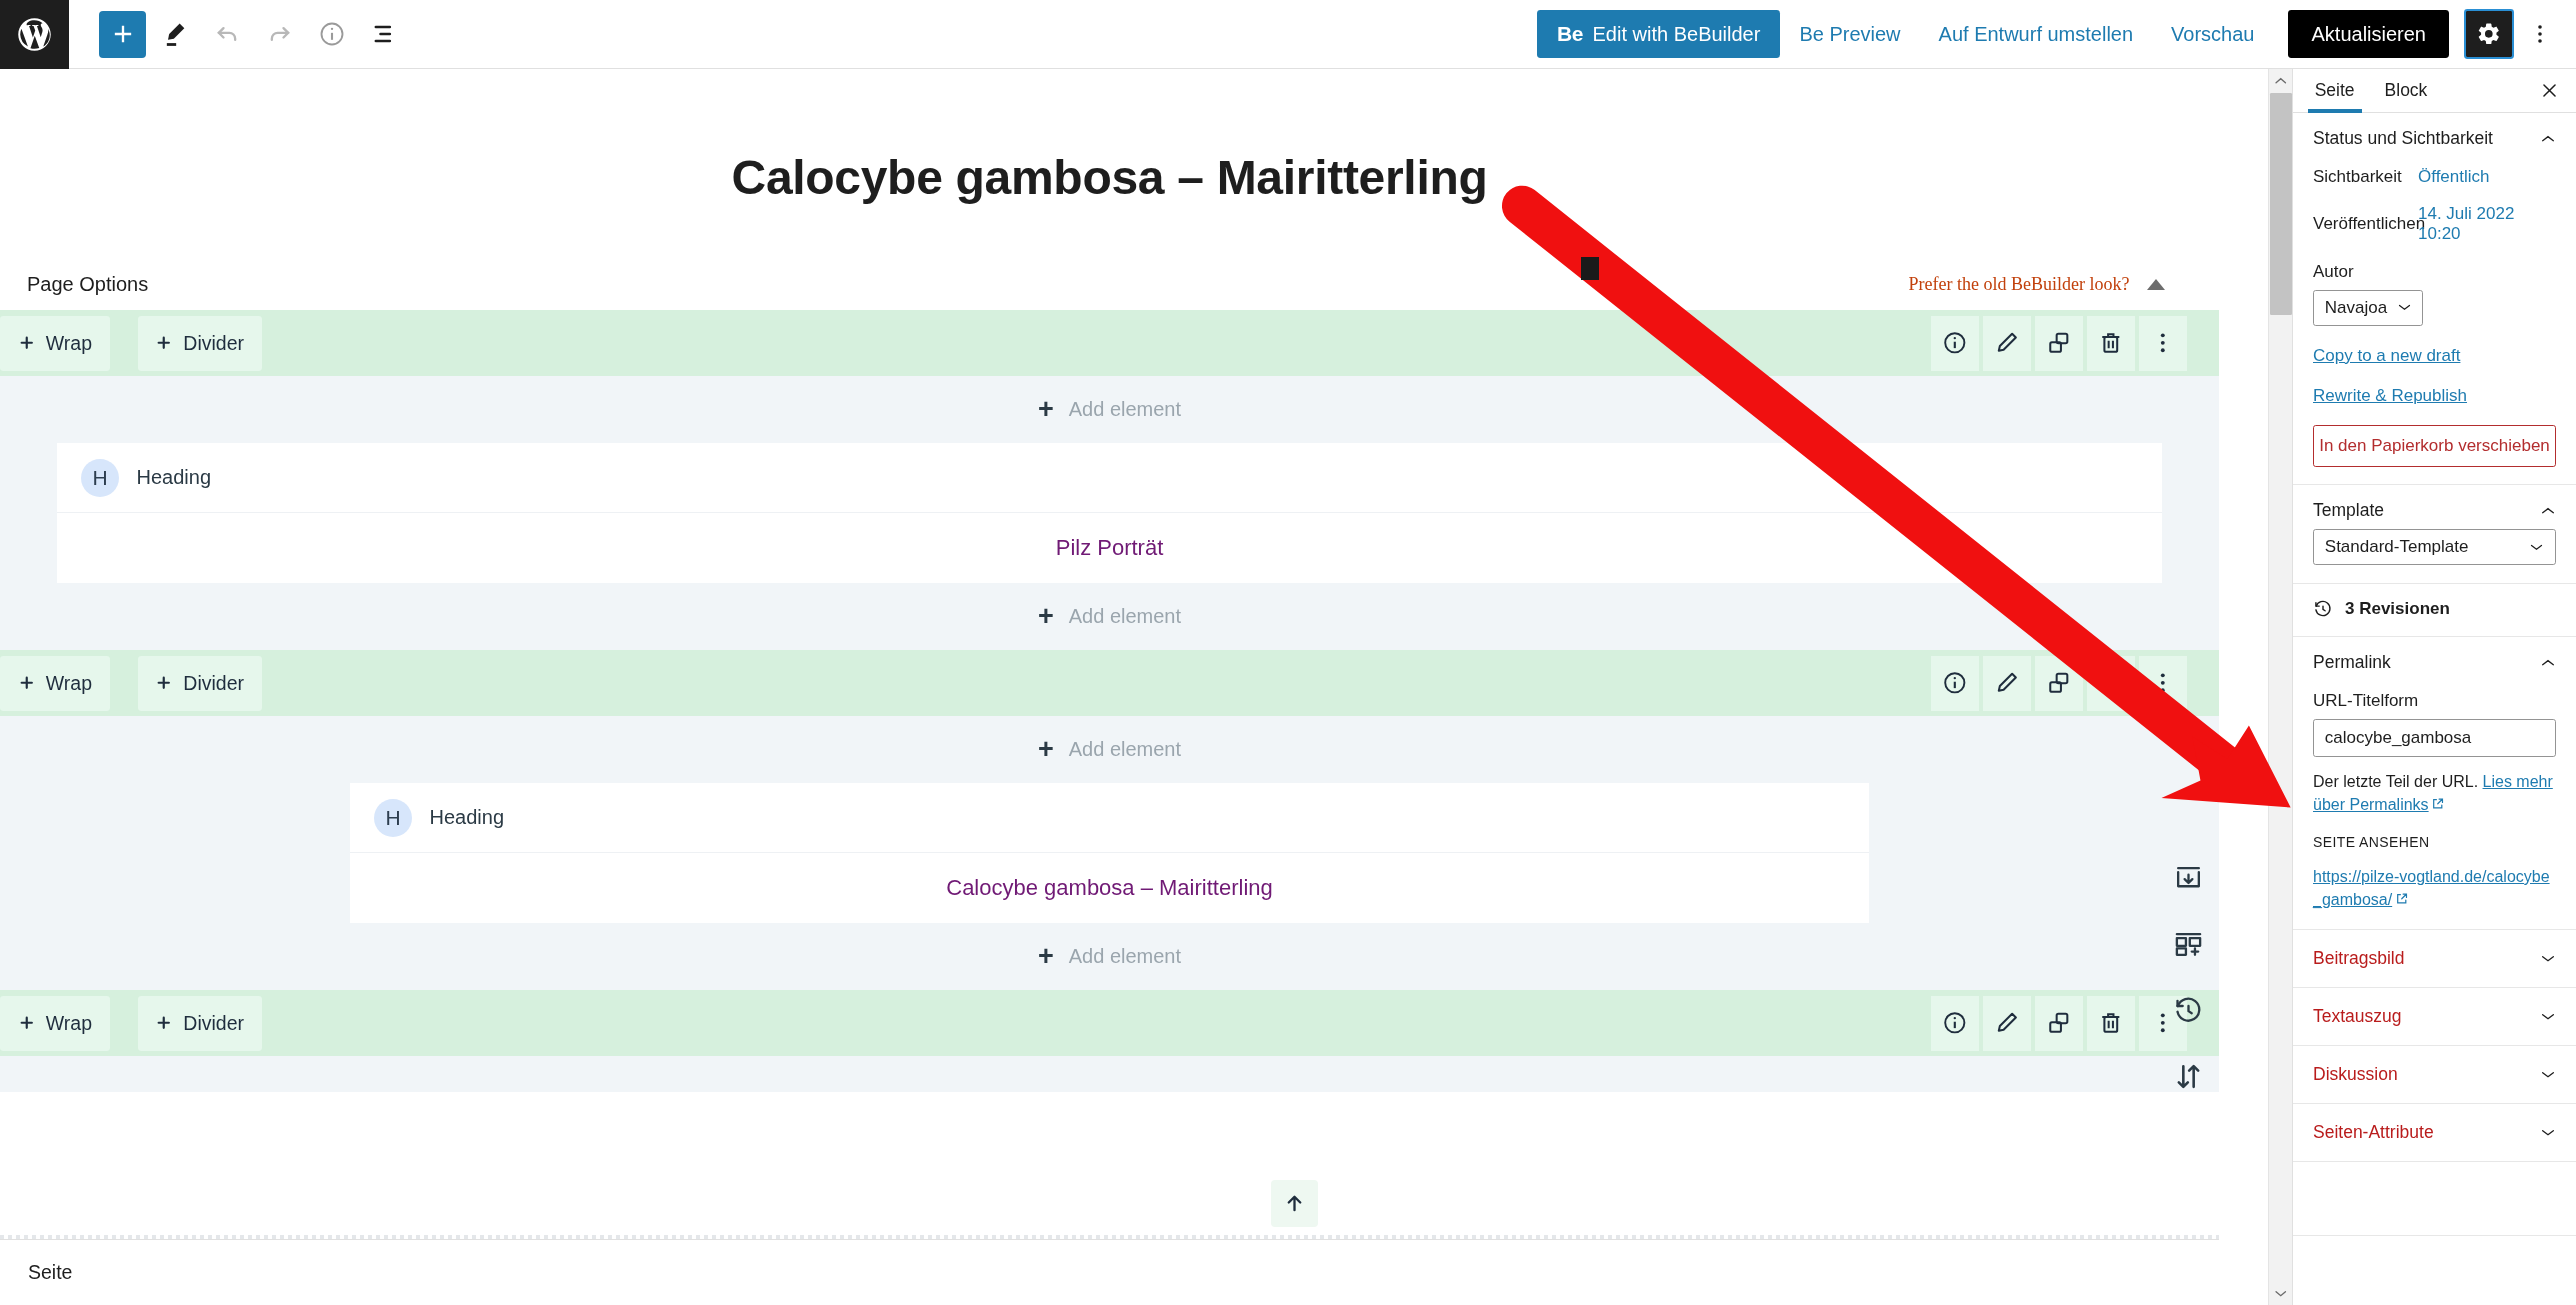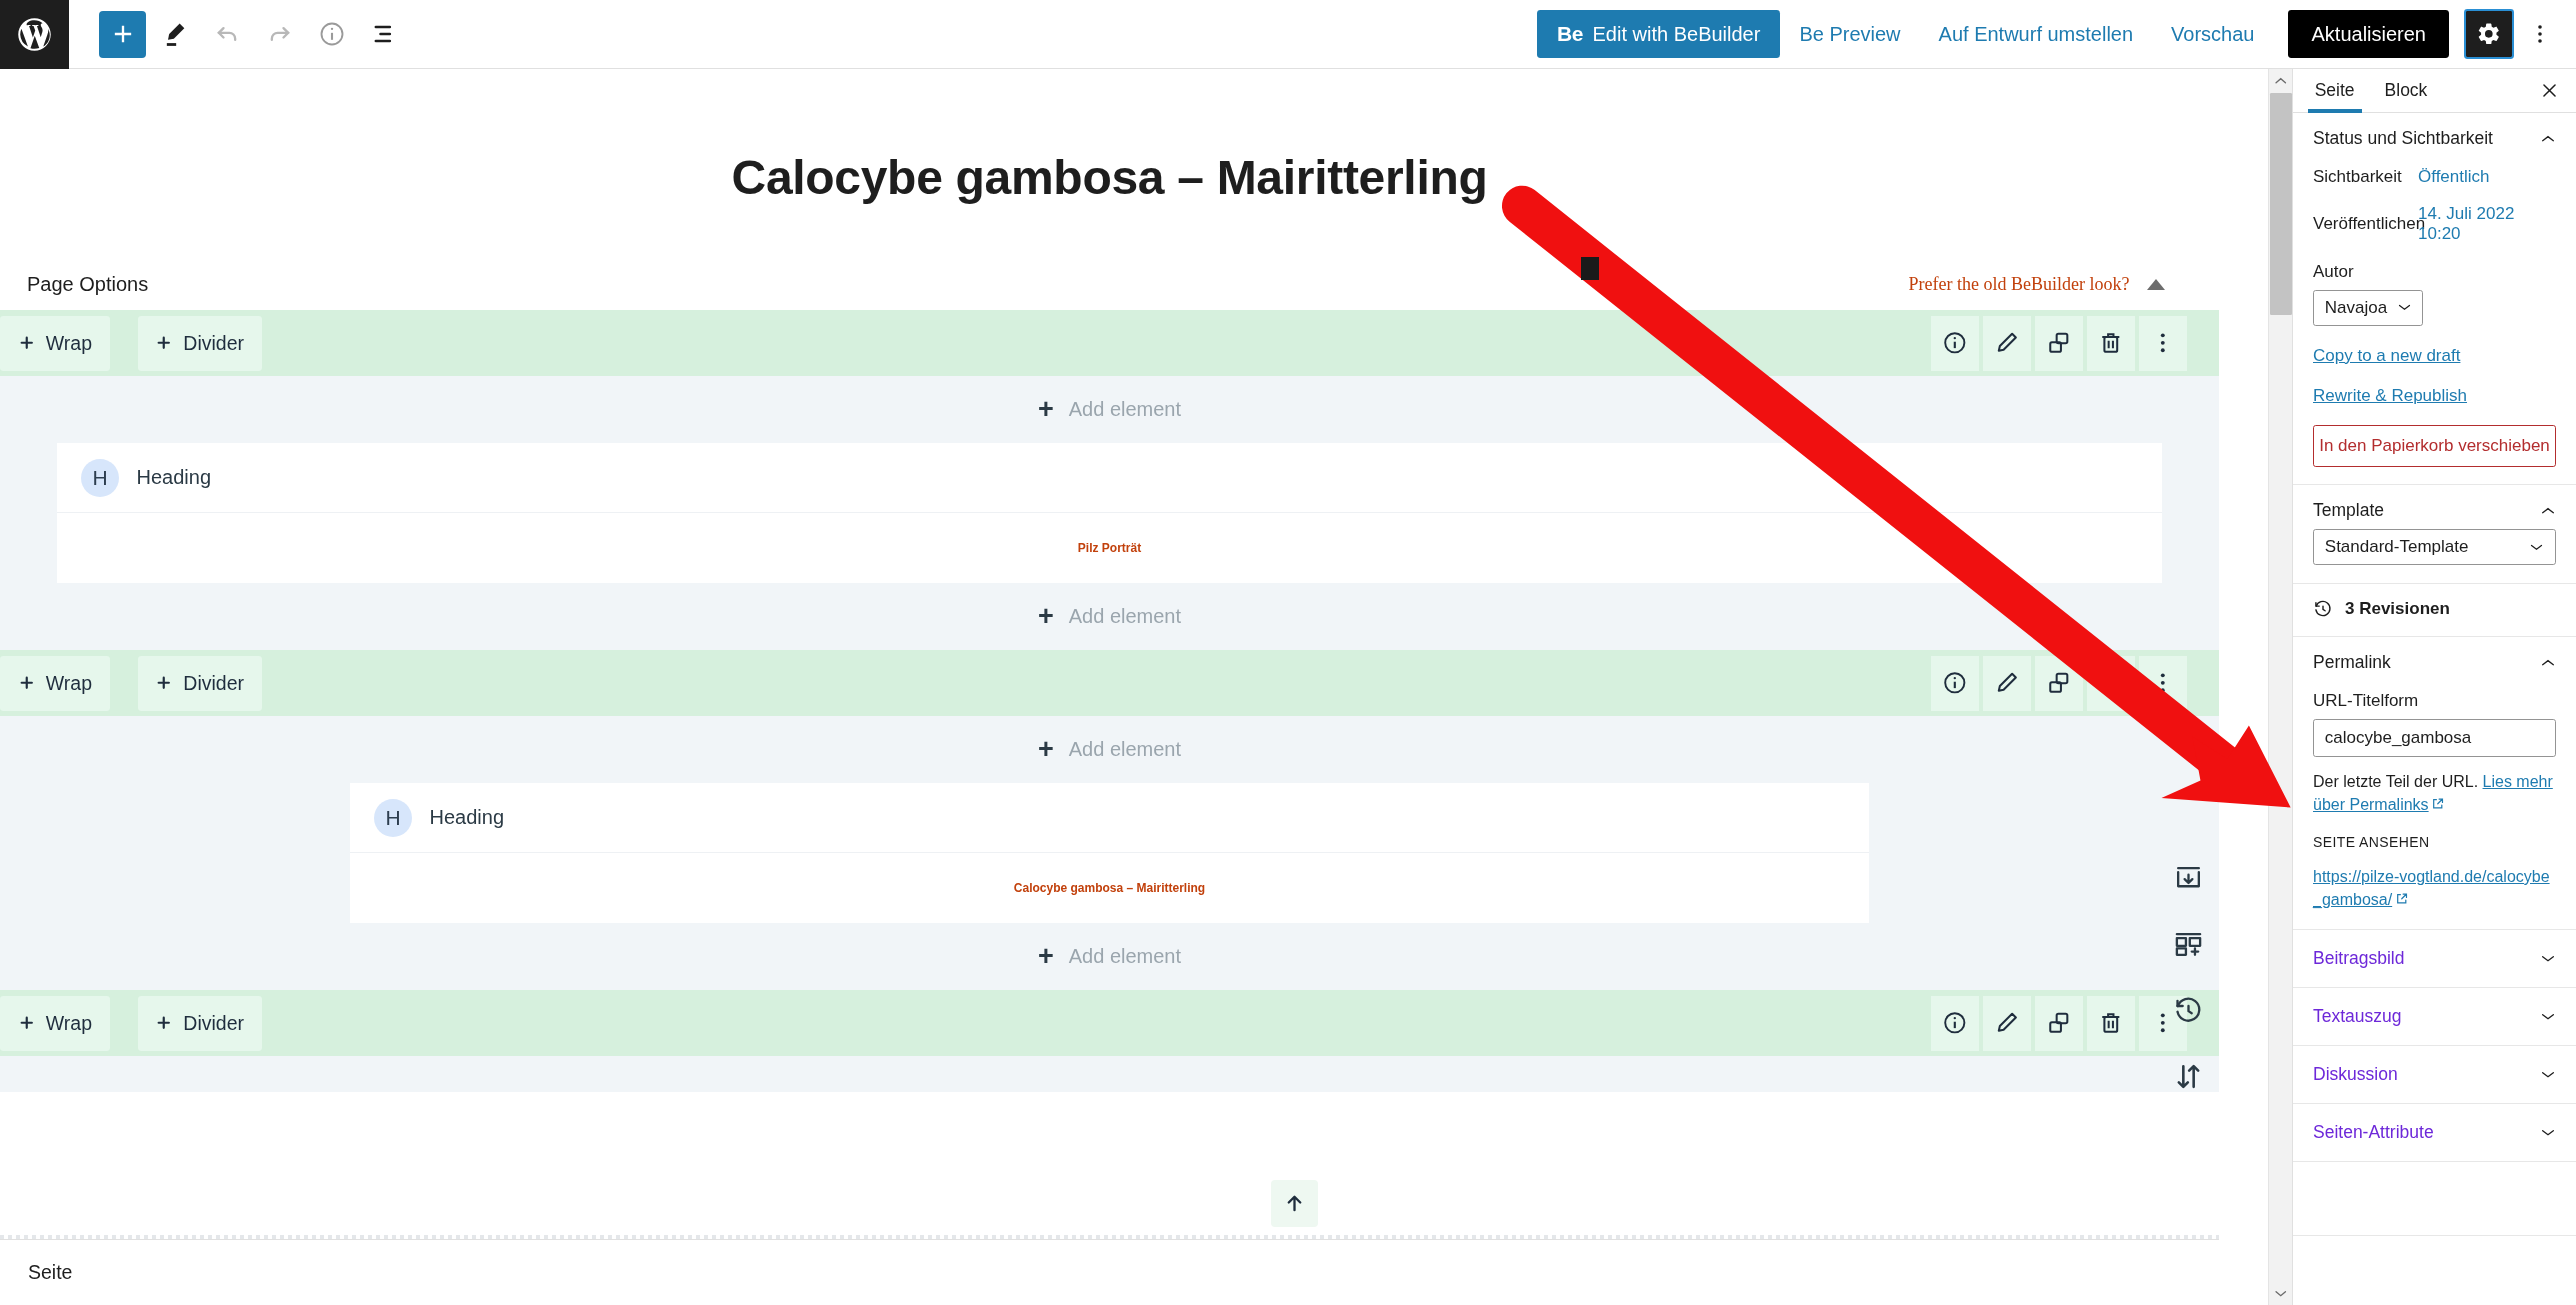--- a/index.html
+++ b/index.html
@@ -118,21 +118,21 @@
     padding-left: 24px; border-bottom: 1.3px solid #eef1f4;
   }
   .h-badge {
     width: 38px; height: 38px; border-radius: 50%; background: #d7e6fb;
     display: flex; align-items: center; justify-content: center;
     font-size: 21px; color: #2d3e50;
   }
   .block-head-label { font-size: 20px; color: #2b3a45; }
   .block-content {
     min-height: 70px; display: flex; align-items: center; justify-content: center;
-    font-size: 12px; color: #c2410c; font-weight: bold;
+    font-size: 22px; color: #701a75;
   }
 
   .scroll-top-btn {
     position: absolute; left: 1271px; bottom: 13.5px; width: 47px; height: 47px;
     background: #eef8f1; border: none; border-radius: 4px; cursor: pointer;
     display: flex; align-items: center; justify-content: center; z-index: 6;
   }
 
   
   .canvas-bottom-edge {
@@ -240,21 +240,21 @@
   .sb-caps { margin-top: 17.5px; font-size: 14px; color: #1e1e1e; letter-spacing: 0.4px; }
   .sb-url {
     margin-top: 15px; font-size: 16px; color: #1e7bb0; text-decoration: underline;
     word-break: break-all; line-height: 1.45; cursor: pointer;
   }
   .ext { display: inline-block; width: 13.5px; height: 13.5px; margin-left: 2.7px; }
   .sb-collapsed {
     border-bottom: 0.7px solid #e7e7e7; height: 58px; padding: 0 20px;
     display: flex; align-items: center; justify-content: space-between; cursor: pointer;
   }
-  .sb-collapsed .t { font-size: 17.5px; color: #6d28d9; }
+  .sb-collapsed .t { font-size: 17.5px; color: #b91c1c; }
 
   
   .annot { position: absolute; inset: 0; pointer-events: none; z-index: 30; }
   .caret-artifact {
     position: absolute; left: 1581px; top: 257px; width: 17.5px; height: 23px;
     background: #1a1a1a; z-index: 31;
   }
 </style>
 </head>
 <body>

